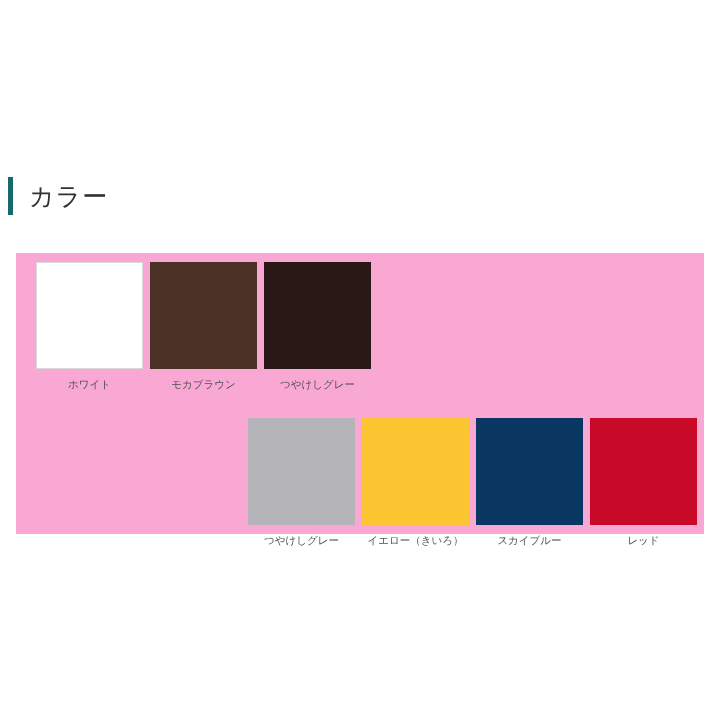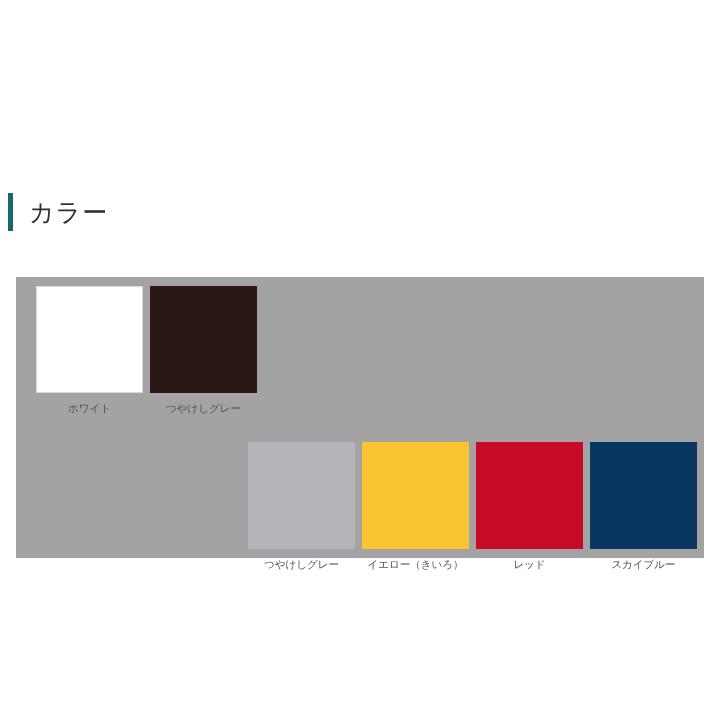--- a/index.html
+++ b/index.html
@@ -16,21 +16,21 @@
     position: relative;
     width: 720px;
     height: 720px;
     background: #ffffff;
   }
 
   
   .section-heading {
     position: absolute;
     left: 8px;
-    top: 192px;
+    top: 176px;
     height: 40px;
     display: flex;
     align-items: center;
   }
 
   .heading-bar {
     width: 5px;
     height: 38px;
     background: #15696b;
     flex: 0 0 auto;
@@ -98,44 +98,48 @@
 </head>
 <body>
 
 <div id="page">
 
   <div class="section-heading">
     <span class="heading-bar" style="background: rgb(21, 105, 107);"></span>
     <span class="heading-text">カラー</span>
   </div>
 
-  <div class="swatch-panel" style="background: #a3a3a3; margin-top: 24px;">
+  <div class="swatch-panel" style="background: #f9a8d4;">
     <div class="swatch-row row-1">
         <div class="swatch-cell">
           <div class="swatch-chip bordered" title="ホワイト" style="background: rgb(255, 255, 255);"></div>
           <div class="swatch-label" style="color: rgb(79, 80, 82);">ホワイト</div>
+        </div>
+        <div class="swatch-cell">
+          <div class="swatch-chip" title="モカブラウン" style="background: rgb(75, 50, 38);"></div>
+          <div class="swatch-label" style="color: rgb(79, 80, 82);">モカブラウン</div>
         </div>
         <div class="swatch-cell">
           <div class="swatch-chip" title="チョコレート" style="background: rgb(42, 24, 22);"></div>
           <div class="swatch-label" style="color: rgb(79, 80, 82);">つやけしグレー</div>
         </div>
       </div>
     <div class="swatch-row row-2">
         <div class="swatch-cell">
           <div class="swatch-chip" title="つやけしグレー" style="background: rgb(180, 180, 185);"></div>
           <div class="swatch-label" style="color: rgb(79, 80, 82);">つやけしグレー</div>
         </div>
         <div class="swatch-cell">
           <div class="swatch-chip" title="イエロー（きいろ）" style="background: rgb(251, 197, 49);"></div>
           <div class="swatch-label" style="color: rgb(79, 80, 82);">イエロー（きいろ）</div>
         </div>
         <div class="swatch-cell">
+          <div class="swatch-chip" title="スカイブルー" style="background: rgb(10, 55, 97);"></div>
+          <div class="swatch-label" style="color: rgb(79, 80, 82);">スカイブルー</div>
+        </div>
+        <div class="swatch-cell">
           <div class="swatch-chip" title="レッド" style="background: rgb(200, 10, 40);"></div>
           <div class="swatch-label" style="color: rgb(79, 80, 82);">レッド</div>
-        </div>
-        <div class="swatch-cell">
-          <div class="swatch-chip" title="スカイブルー" style="background: rgb(10, 55, 97);"></div>
-          <div class="swatch-label" style="color: rgb(79, 80, 82);">スカイブルー</div>
         </div>
       </div>
   </div>
 
 </div>
 
 </body></html>

